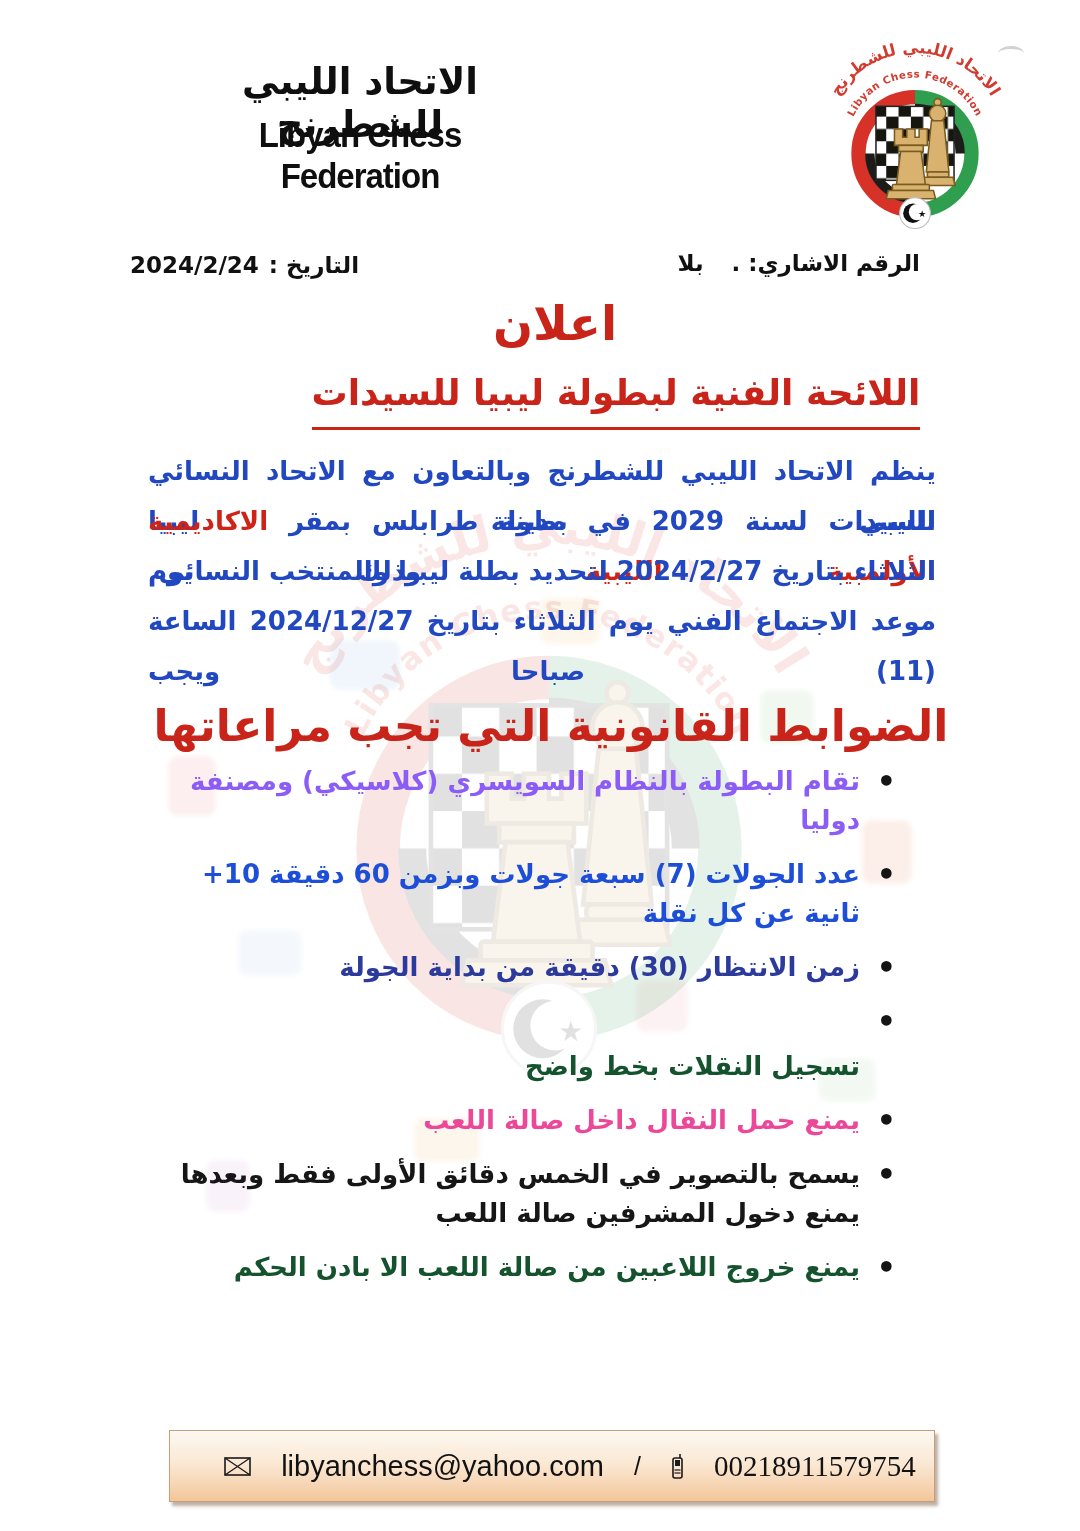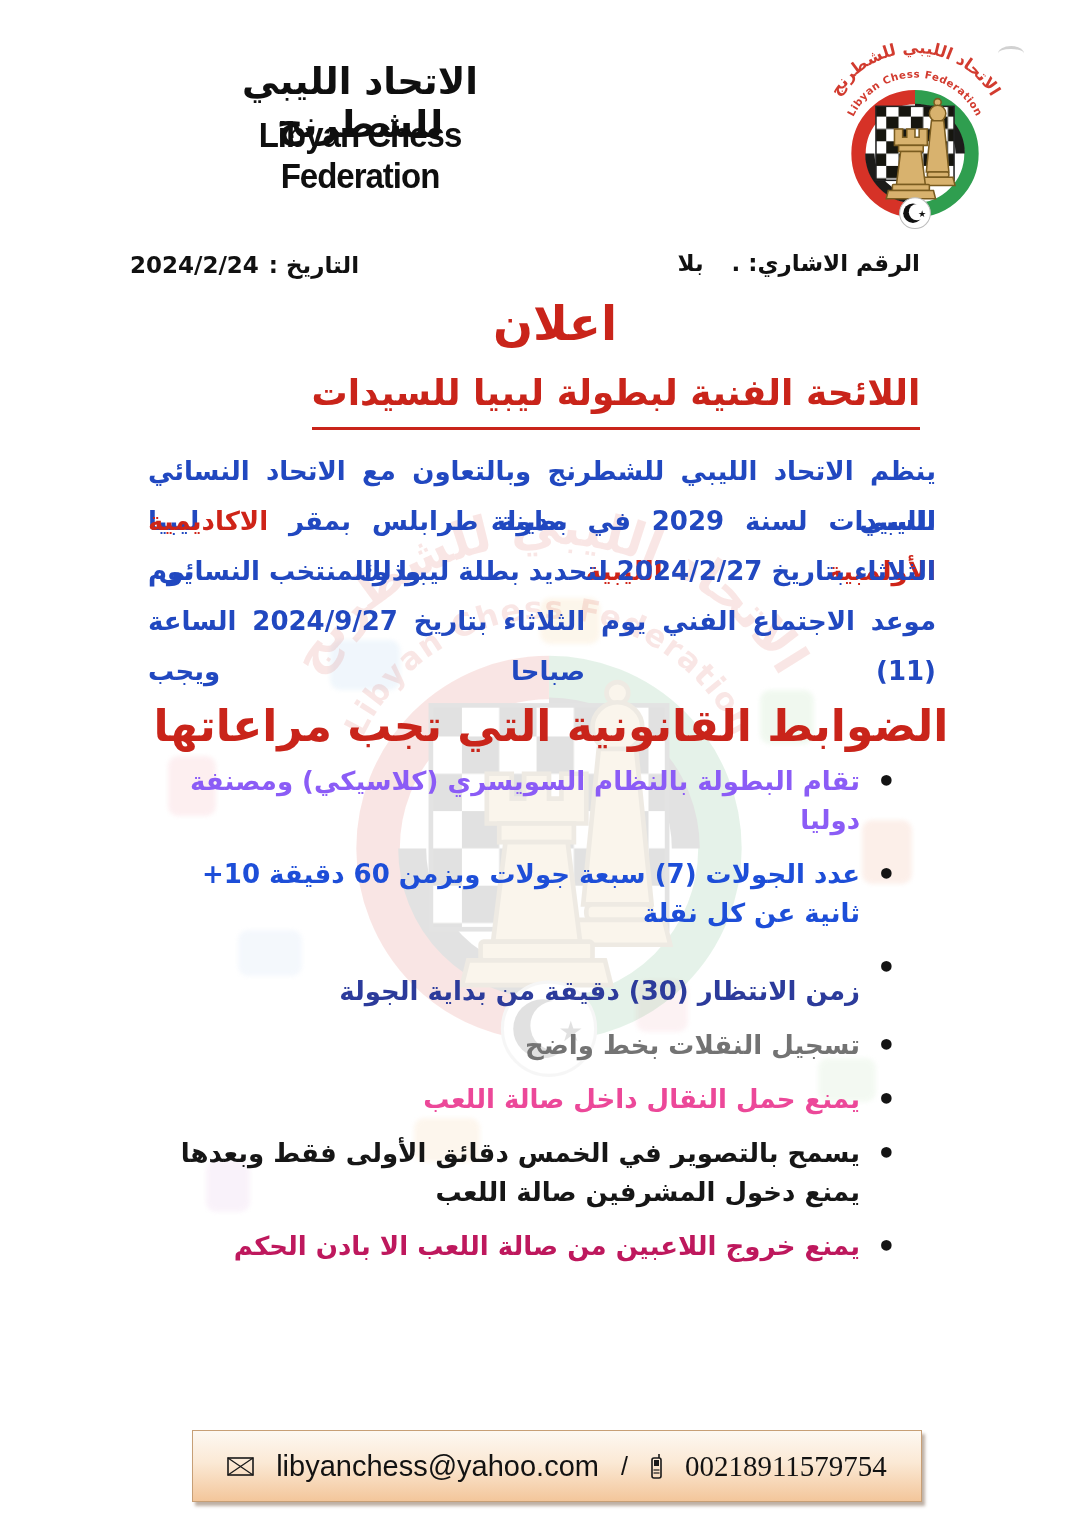--- a/index.html
+++ b/index.html
@@ -45,24 +45,24 @@
                    padding-left:22px; text-align:center; font-size:44px; font-weight:bold;
                    direction:rtl; }
   .rules { position:absolute; left:150px; top:762px; width:746px; direction:rtl;
            font-size:26px; font-weight:bold; }
   .rule-row  { display:flex; align-items:flex-start; margin-bottom:15px; line-height:39px; }
   .dot       { flex:0 0 auto; width:20px; margin-left:16px; font-size:30px; line-height:39px;
                color:#141414; }
   .rule-text { flex:1 1 auto; }
 
   
-  .footer-bar { position:absolute; left:192px; top:1430px; width:728px; height:70px;
+  .footer-bar { position:absolute; left:169px; top:1430px; width:728px; height:70px;
                 background:linear-gradient(#fdf8f2 0%, #fbe9d5 45%, #f3c69b 100%);
                 border:1px solid #c79f76; box-shadow:3px 4px 3px rgba(110,80,55,.45);
-                display:flex; align-items:center; justify-content:center; gap:22px; }
+                display:flex; align-items:center; justify-content:center; gap:30px;padding-left:36px; }
   .email { font-family:"Liberation Sans", sans-serif; font-size:29px; color:#121212; }
   .sep   { font-family:"Liberation Sans", sans-serif; font-size:25px; color:#121212; }
   .phone { font-family:"Liberation Serif", serif; font-size:29px; color:#121212; }
   .f-icon { display:inline-block; }
 
   
   .watermark { position:absolute; left:238px; top:438px; width:622px; height:684px;
                opacity:.12; pointer-events:none; }
   .confetti  { position:absolute; border-radius:10px; opacity:.22; filter:blur(2px);
                pointer-events:none; }
@@ -158,53 +158,53 @@
     <div class="title-sub-wrap">
       <span class="title-sub" style="color: rgb(201, 36, 26);">اللائحة الفنية لبطولة ليبيا للسيدات</span>
     </div>
 
     <div class="body-lines">
       <div class="body-line jline" style="color: rgb(33, 72, 192);">ينظم الاتحاد الليبي للشطرنج وبالتعاون مع الاتحاد النسائي الليبي بطولة ليبيا</div>
       <div class="body-line jline" style="color: rgb(33, 72, 192);">
         <span>للسيدات لسنة 2029 في مدينة طرابلس بمقر </span><span style="color: rgb(206, 36, 24);">الاكاديمية الأولمبية الليبية</span><span> وذلك يوم</span>
       </div>
       <div class="body-line rline" style="color: rgb(33, 72, 192);">الثلاثاء بتاريخ 2024/2/27 لتحديد بطلة ليبيا والمنتخب النسائي</div>
-      <div class="body-line jline" style="color: rgb(33, 72, 192);">موعد الاجتماع الفني يوم الثلاثاء بتاريخ 2024/9/27 الساعة (11) صباحا ويجب</div>
+      <div class="body-line jline" style="color: rgb(33, 72, 192);">موعد الاجتماع الفني يوم الثلاثاء بتاريخ 2024/12/27 الساعة (11) صباحا ويجب</div>
     </div>
 
     <div class="rules-heading" style="color: rgb(201, 36, 26);">الضوابط القانونية التي تجب مراعاتها</div>
 
     <div class="rules">
       <div class="rule-row">
         <span class="dot">•</span>
         <span class="rule-text" style="color: #8b5cf6;">تقام البطولة بالنظام السويسري (كلاسيكي) ومصنفة دوليا</span>
       </div>
       <div class="rule-row">
         <span class="dot">•</span>
         <span class="rule-text" style="color: #1d4ed8;">عدد الجولات (7) سبعة جولات وبزمن 60 دقيقة ‎+10 ثانية عن كل نقلة</span>
       </div>
       <div class="rule-row">
         <span class="dot">•</span>
-        <span class="rule-text" style="color: rgb(44, 59, 155); margin-top: 24px;">زمن الانتظار (30) دقيقة من بداية الجولة</span>
-      </div>
-      <div class="rule-row">
-        <span class="dot">•</span>
-        <span class="rule-text" style="color: #737373;">تسجيل النقلات بخط واضح</span>
+        <span class="rule-text" style="color: rgb(44, 59, 155);">زمن الانتظار (30) دقيقة من بداية الجولة</span>
+      </div>
+      <div class="rule-row">
+        <span class="dot">•</span>
+        <span class="rule-text" style="color: #14532d; margin-top: 45px;">تسجيل النقلات بخط واضح</span>
       </div>
       <div class="rule-row">
         <span class="dot">•</span>
         <span class="rule-text" style="color: #ec4899;">يمنع حمل النقال داخل صالة اللعب</span>
       </div>
       <div class="rule-row">
         <span class="dot">•</span>
         <span class="rule-text" style="color: rgb(22, 22, 22);">يسمح بالتصوير في الخمس دقائق الأولى فقط وبعدها يمنع دخول المشرفين صالة اللعب</span>
       </div>
       <div class="rule-row">
         <span class="dot">•</span>
-        <span class="rule-text" style="color: #be185d;">يمنع خروج اللاعبين من صالة اللعب الا بادن الحكم</span>
+        <span class="rule-text" style="color: #14532d;">يمنع خروج اللاعبين من صالة اللعب الا بادن الحكم</span>
       </div>
     </div>
 
     <div class="footer-bar">
       <svg class="f-icon" width="27" height="19" viewBox="0 0 27 19">
         <rect x="1" y="1" width="25" height="17" fill="none" stroke="#1a1a1a" stroke-width="1.6"></rect>
         <path d="M1 1 L26 18 M26 1 L1 18" fill="none" stroke="#1a1a1a" stroke-width="1.3"></path>
       </svg>
       <span class="email">libyanchess@yahoo.com</span>
       <span class="sep">/</span>

